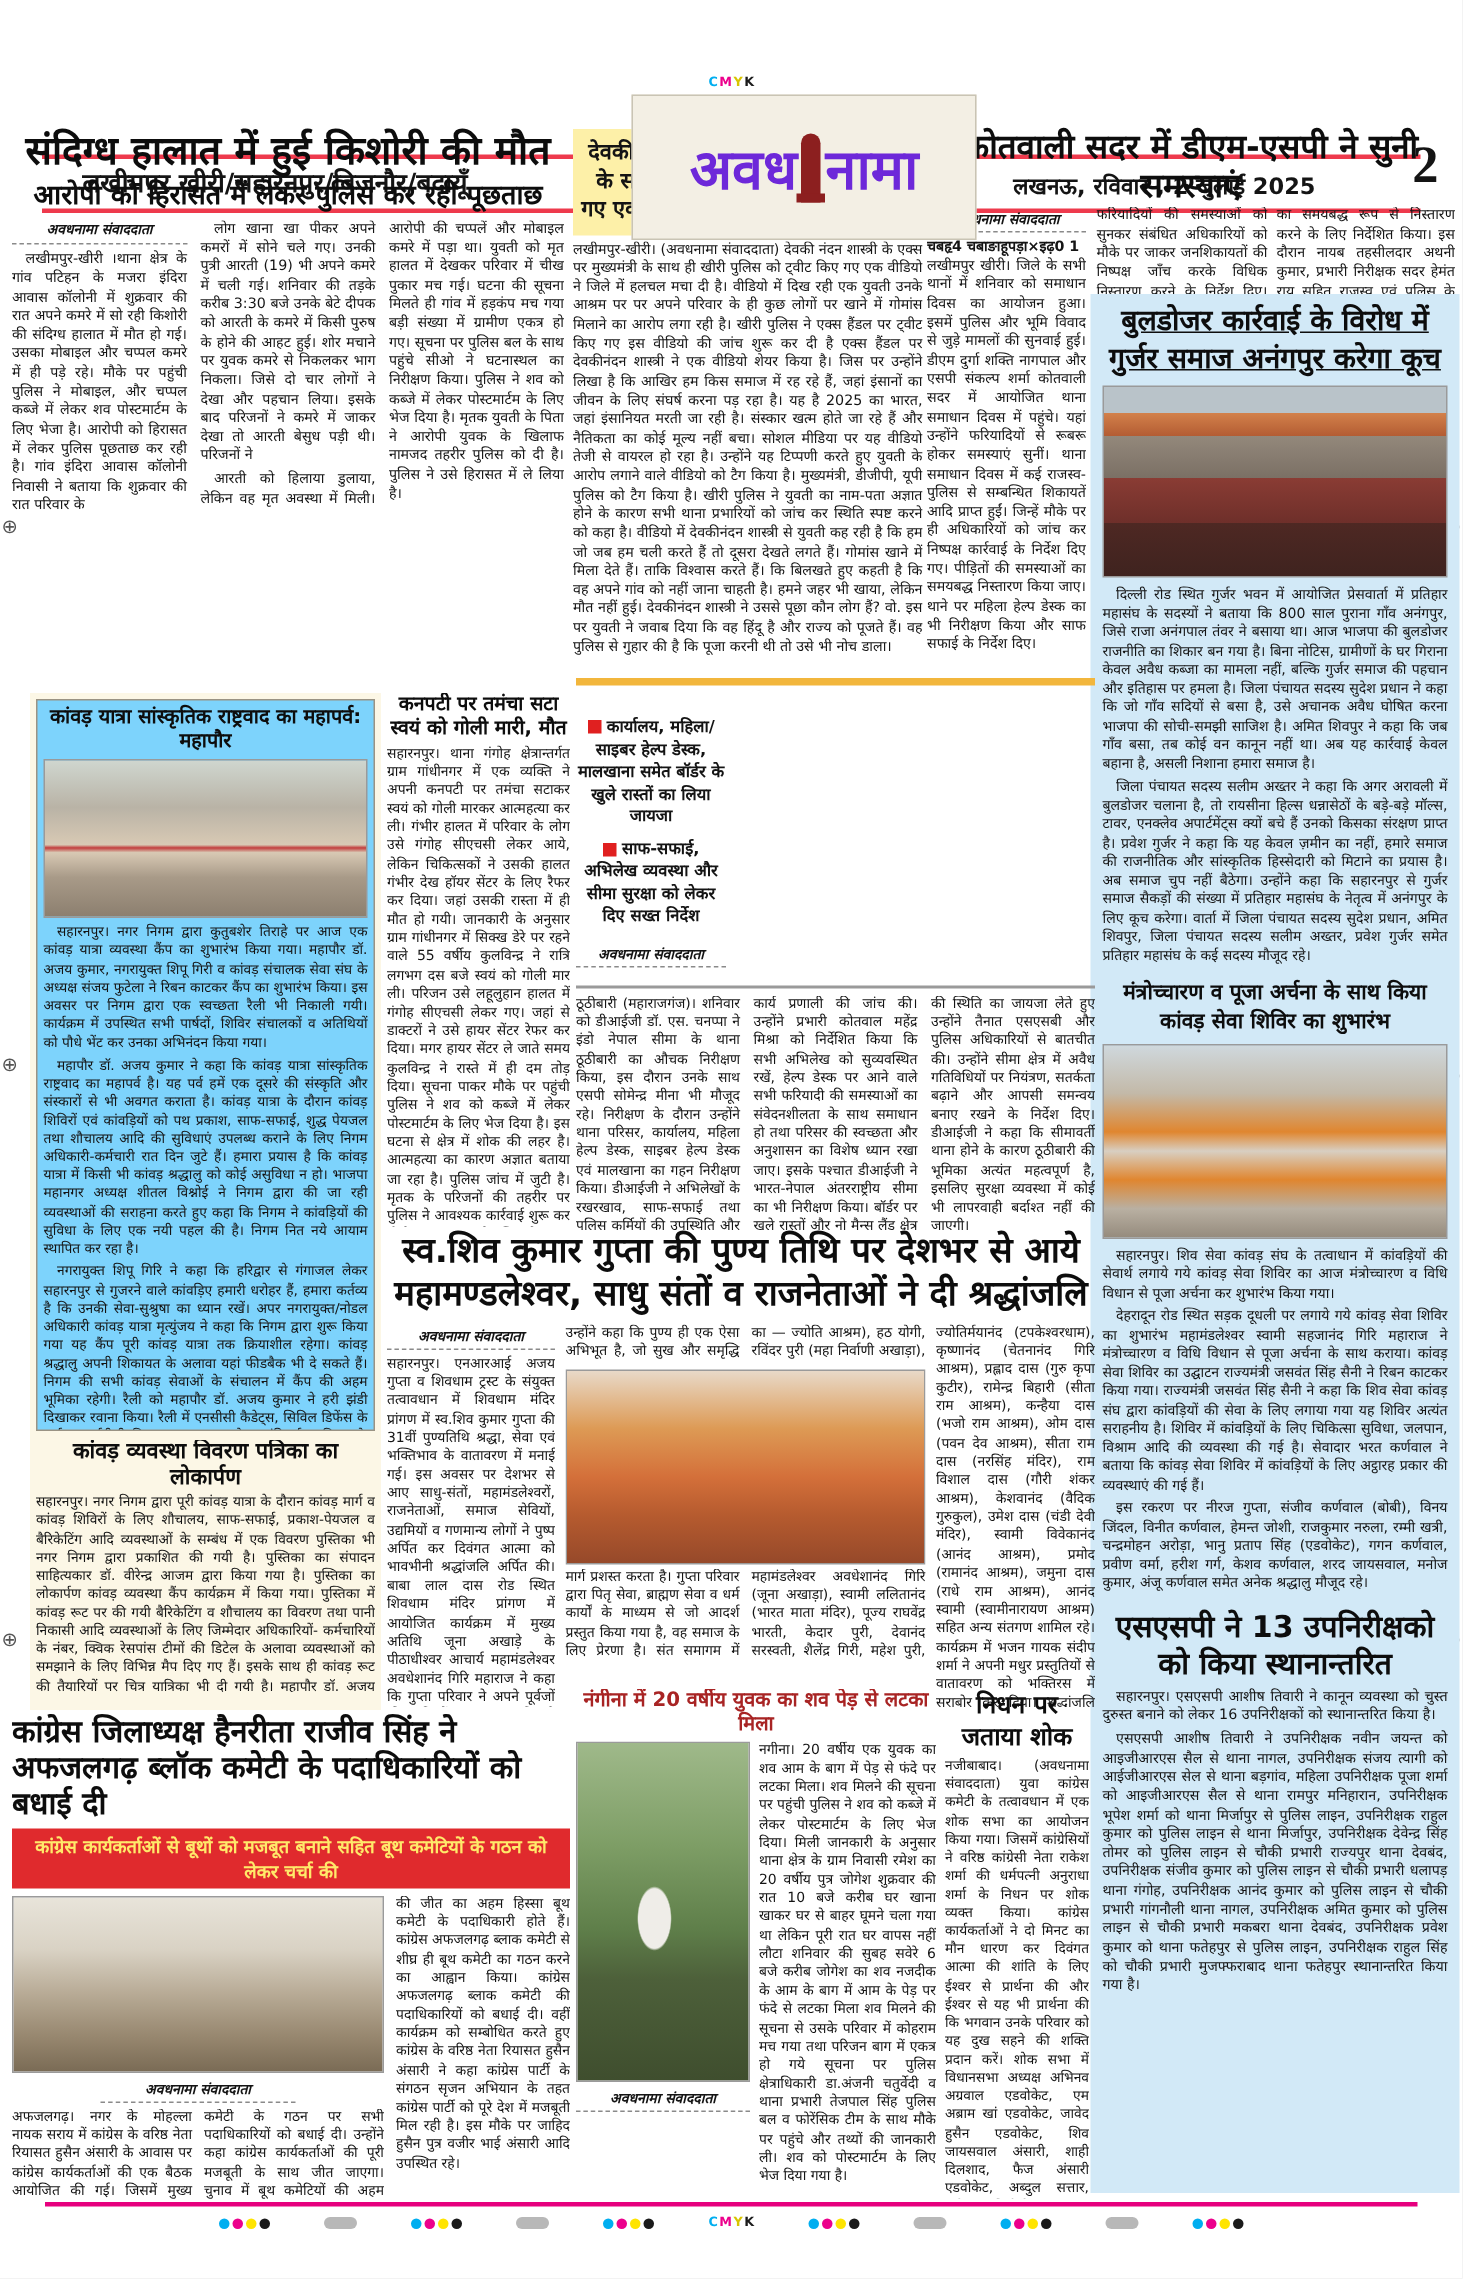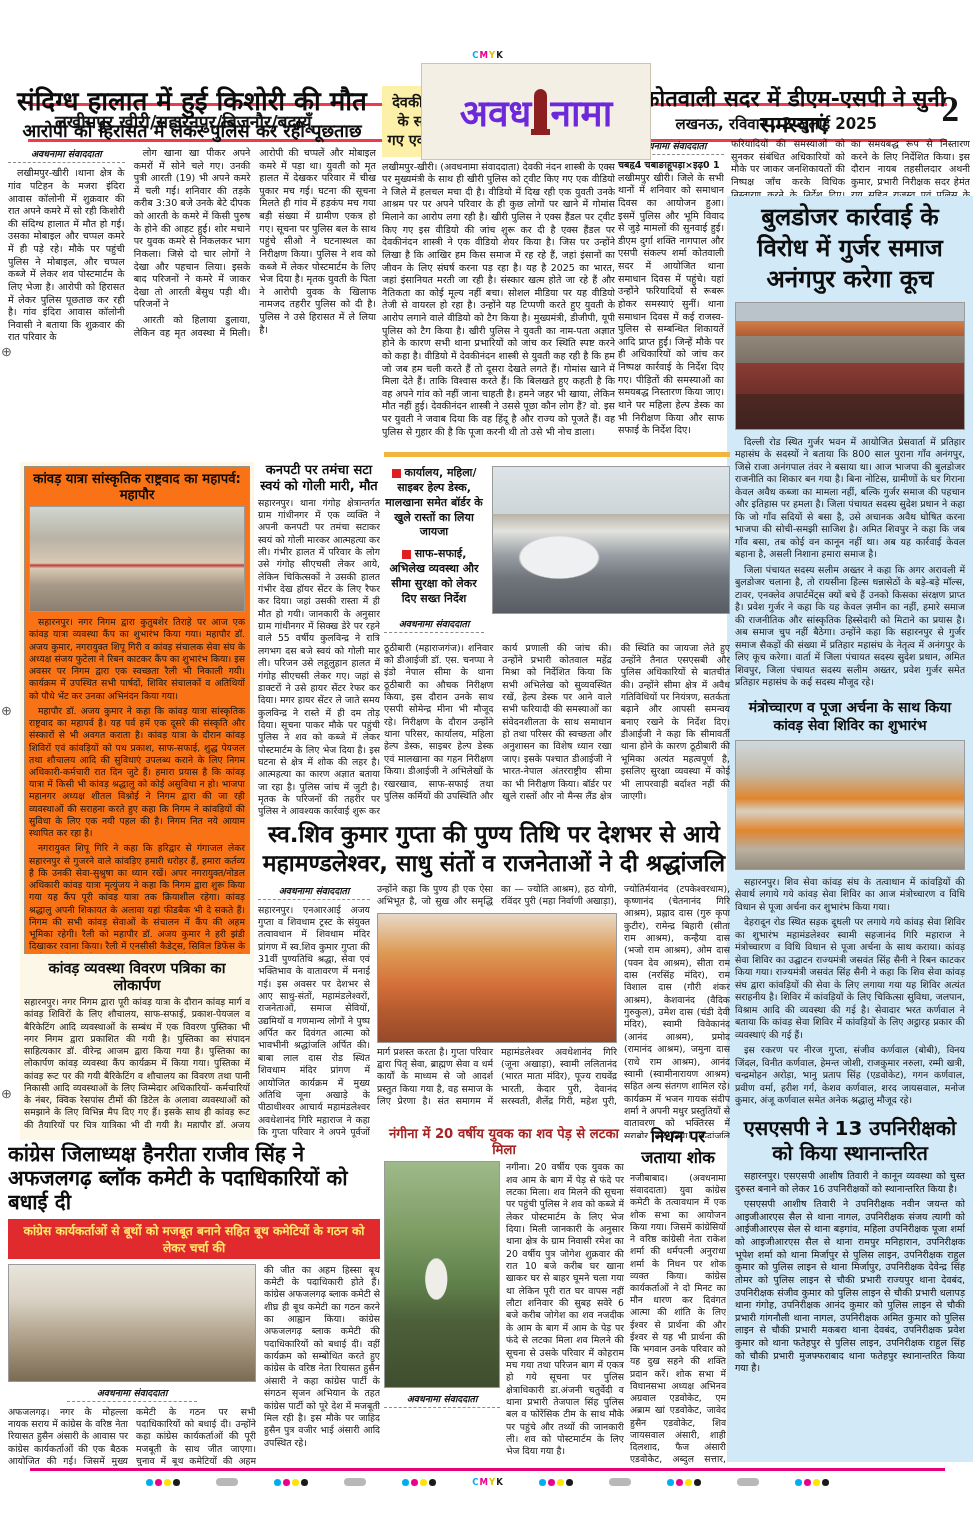--- a/index.html
+++ b/index.html
@@ -29,21 +29,21 @@
   .pagenum{position:absolute;right:16px;top:90px;font-size:35px;font-weight:bold;
            font-family:"Liberation Serif","DejaVu Serif",serif;}
   
   .art{position:absolute;display:flex;flex-direction:column;}
   .yellowhead{background:#fdf0a8;padding:7px 5px;font-size:14.5px;font-weight:bold;
               text-align:center;line-height:1.3;}
   .bluepanel{position:absolute;left:727px;top:196px;width:246px;height:1266px;background:#d2e9f7;
              padding:6px 8px;box-sizing:border-box;overflow:hidden;}
   .creampanel{position:absolute;left:20px;top:462px;width:234px;height:678px;background:#fcf7e6;
               padding:4px;box-sizing:border-box;overflow:hidden;}
-  .boxed{border:1px solid #9a9384;padding:4px;background:#f97316;}
+  .boxed{border:1px solid #9a9384;padding:4px;background:#7dd3fc;}
   .redstrip{background:#e02a2d;color:#ffe96a;font-weight:bold;font-size:12.2px;
             padding:3px 4px;text-align:center;margin-top:4px;}
   .bullets div{font-size:11px;font-weight:bold;text-align:center;line-height:1.35;margin-bottom:7px;}
   .bullets div:before{content:"";display:inline-block;width:9px;height:9px;background:#e02020;
                       margin-right:4px;vertical-align:middle;}
   .goldbar{height:5px;background:#f2b63c;margin-bottom:4px;}
   .cols3{column-count:3;column-gap:9px;}
   .cols2{column-count:2;column-gap:8px;}
   .redhl{color:#a82424;}
   
@@ -123,21 +123,21 @@
     <div class="abs clip" style="left:0;top:52px;width:106px;height:318px;">
       <div class="byline">अवधनामा संवाददाता</div>
       <div class="body" style="font-weight:bold;">चबहृ4 चबाङाहूपड़ा×इढ़0 1</div>
       <div class="body">लखीमपुर खीरी। जिले के सभी थानों में शनिवार को समाधान दिवस का आयोजन हुआ। इसमें पुलिस और भूमि विवाद से जुड़े मामलों की सुनवाई हुई। डीएम दुर्गा शक्ति नागपाल और एसपी संकल्प शर्मा कोतवाली सदर में आयोजित थाना समाधान दिवस में पहुंचे। यहां उन्होंने फरियादियों से रूबरू होकर समस्याएं सुनीं। थाना समाधान दिवस में कई राजस्व-पुलिस से सम्बन्धित शिकायतें आदि प्राप्त हुईं। जिन्हें मौके पर ही अधिकारियों को जांच कर निष्पक्ष कार्रवाई के निर्देश दिए गए। पीड़ितों की समस्याओं का समयबद्ध निस्तारण किया जाए। थाने पर महिला हेल्प डेस्क का भी निरीक्षण किया और साफ सफाई के निर्देश दिए।</div>
     </div>
     <div class="abs body clip" style="left:113px;top:52px;width:114px;height:66px;">फरियादियों की समस्याओं को सुनकर संबंधित अधिकारियों को मौके पर जाकर जनशिकायतों की निष्पक्ष जाँच करके विधिक निस्तारण करने के निर्देश दिए। थाना समाधान दिवस में प्राप्त प्रार्थना पत्रों</div>
     <div class="abs body clip" style="left:233px;top:52px;width:119px;height:66px;">का समयबद्ध रूप से निस्तारण करने के लिए निर्देशित किया। इस दौरान नायब तहसीलदार अथनी कुमार, प्रभारी निरीक्षक सदर हेमंत राय सहित राजस्व एवं पुलिस के अधिकारी कर्मचारी मौजूद रहे।</div>
   </div>
 
   <div class="bluepanel">
-    <div class="hl center" style="font-size:24px;line-height:1.3;">बुलडोजर कार्रवाई के विरोध में गुर्जर समाज अनंगपुर करेगा कूच</div>
+    <div class="hl center" style="font-size:19px;line-height:1.3;text-decoration:underline;">बुलडोजर कार्रवाई के विरोध में गुर्जर समाज अनंगपुर करेगा कूच</div>
     <div class="photo ph-bulldozer" style="height:126px;margin:6px 0;"></div>
     <div class="body plist" style="font-size:9.4px;">
         <p>दिल्ली रोड स्थित गुर्जर भवन में आयोजित प्रेसवार्ता में प्रतिहार महासंघ के सदस्यों ने बताया कि 800 साल पुराना गाँव अनंगपुर, जिसे राजा अनंगपाल तंवर ने बसाया था। आज भाजपा की बुलडोजर राजनीति का शिकार बन गया है। बिना नोटिस, ग्रामीणों के घर गिराना केवल अवैध कब्जा का मामला नहीं, बल्कि गुर्जर समाज की पहचान और इतिहास पर हमला है। जिला पंचायत सदस्य सुदेश प्रधान ने कहा कि जो गाँव सदियों से बसा है, उसे अचानक अवैध घोषित करना भाजपा की सोची-समझी साजिश है। अमित शिवपुर ने कहा कि जब गाँव बसा, तब कोई वन कानून नहीं था। अब यह कार्रवाई केवल बहाना है, असली निशाना हमारा समाज है।</p>
         <p>जिला पंचायत सदस्य सलीम अख्तर ने कहा कि अगर अरावली में बुलडोजर चलाना है, तो रायसीना हिल्स धन्नासेठों के बड़े-बड़े मॉल्स, टावर, एनक्लेव अपार्टमेंट्स क्यों बचे हैं उनको किसका संरक्षण प्राप्त है। प्रवेश गुर्जर ने कहा कि यह केवल ज़मीन का नहीं, हमारे समाज की राजनीतिक और सांस्कृतिक हिस्सेदारी को मिटाने का प्रयास है। अब समाज चुप नहीं बैठेगा। उन्होंने कहा कि सहारनपुर से गुर्जर समाज सैकड़ों की संख्या में प्रतिहार महासंघ के नेतृत्व में अनंगपुर के लिए कूच करेगा। वार्ता में जिला पंचायत सदस्य सुदेश प्रधान, अमित शिवपुर, जिला पंचायत सदस्य सलीम अख्तर, प्रवेश गुर्जर समेत प्रतिहार महासंघ के कई सदस्य मौजूद रहे।</p>
       </div>
 
     <div class="hl center" style="font-size:14px;line-height:1.3;margin-top:9px;">मंत्रोच्चारण व पूजा अर्चना के साथ किया कांवड़ सेवा शिविर का शुभारंभ</div>
     <div class="photo ph-mantro" style="height:128px;margin:6px 0;"></div>
     <div class="body plist" style="font-size:9.4px;">
         <p>सहारनपुर। शिव सेवा कांवड़ संघ के तत्वाधान में कांवड़ियों की सेवार्थ लगाये गये कांवड़ सेवा शिविर का आज मंत्रोच्चारण व विधि विधान से पूजा अर्चना कर शुभारंभ किया गया।</p>
@@ -168,21 +168,21 @@
     </div>
   </div>
 
   <div class="art clip" style="left:258px;top:462px;width:122px;height:356px;">
     <div class="hl center" style="font-size:13px;line-height:1.25;">कनपटी पर तमंचा सटा स्वयं को गोली मारी, मौत</div>
     <div class="body clip" style="font-size:9.3px;margin-top:2px;flex:1;">सहारनपुर। थाना गंगोह क्षेत्रान्तर्गत ग्राम गांधीनगर में एक व्यक्ति ने अपनी कनपटी पर तमंचा सटाकर स्वयं को गोली मारकर आत्महत्या कर ली। गंभीर हालत में परिवार के लोग उसे गंगोह सीएचसी लेकर आये, लेकिन चिकित्सकों ने उसकी हालत गंभीर देख हॉयर सेंटर के लिए रैफर कर दिया। जहां उसकी रास्ता में ही मौत हो गयी। जानकारी के अनुसार ग्राम गांधीनगर में सिक्ख डेरे पर रहने वाले 55 वर्षीय कुलविन्द्र ने रात्रि लगभग दस बजे स्वयं को गोली मार ली। परिजन उसे लहूलुहान हालत में गंगोह सीएचसी लेकर गए। जहां से डाक्टरों ने उसे हायर सेंटर रेफर कर दिया। मगर हायर सेंटर ले जाते समय कुलविन्द्र ने रास्ते में ही दम तोड़ दिया। सूचना पाकर मौके पर पहुंची पुलिस ने शव को कब्जे में लेकर पोस्टमार्टम के लिए भेज दिया है। इस घटना से क्षेत्र में शोक की लहर है। आत्महत्या का कारण अज्ञात बताया जा रहा है। पुलिस जांच में जुटी है। मृतक के परिजनों की तहरीर पर पुलिस ने आवश्यक कार्रवाई शुरू कर दी है। घटना स्थल से पुलिस ने तमंचा भी बरामद कर लिया।</div>
   </div>
 
   <div class="art" style="left:384px;top:452px;width:346px;height:368px;">
     <div class="goldbar"></div>
-    <div style="display:flex;gap:8px;margin-top:5px;">
+    <div style="display:flex;gap:8px;margin-top:17px;flex-direction:column;">
       <div style="width:100px;">
         <div class="bullets">
           <div>कार्यालय, महिला/साइबर हेल्प डेस्क, मालखाना समेत बॉर्डर के खुले रास्तों का लिया जायजा</div>
           <div>साफ-सफाई, अभिलेख व्यवस्था और सीमा सुरक्षा को लेकर दिए सख्त निर्देश</div>
         </div>
         <div class="byline" style="margin-top:10px;">अवधनामा संवाददाता</div>
       </div>
       <div class="photo ph-diig" style="flex:1;height:146px;"></div>
     </div>
     <div class="cols3 body clip" style="font-size:9.3px;margin-top:5px;flex:1;">ठूठीबारी (महाराजगंज)। शनिवार को डीआईजी डॉ. एस. चनप्पा ने इंडो नेपाल सीमा के थाना ठूठीबारी का औचक निरीक्षण किया, इस दौरान उनके साथ एसपी सोमेन्द्र मीना भी मौजूद रहे। निरीक्षण के दौरान उन्होंने थाना परिसर, कार्यालय, महिला हेल्प डेस्क, साइबर हेल्प डेस्क एवं मालखाना का गहन निरीक्षण किया। डीआईजी ने अभिलेखों के रखरखाव, साफ-सफाई तथा पुलिस कर्मियों की उपस्थिति और कार्य प्रणाली की जांच की। उन्होंने प्रभारी कोतवाल महेंद्र मिश्रा को निर्देशित किया कि सभी अभिलेख को सुव्यवस्थित रखें, हेल्प डेस्क पर आने वाले सभी फरियादी की समस्याओं का संवेदनशीलता के साथ समाधान हो तथा परिसर की स्वच्छता और अनुशासन का विशेष ध्यान रखा जाए। इसके पश्चात डीआईजी ने भारत-नेपाल अंतरराष्ट्रीय सीमा का भी निरीक्षण किया। बॉर्डर पर खुले रास्तों और नो मैन्स लैंड क्षेत्र की स्थिति का जायजा लेते हुए उन्होंने तैनात एसएसबी और पुलिस अधिकारियों से बातचीत की। उन्होंने सीमा क्षेत्र में अवैध गतिविधियों पर नियंत्रण, सतर्कता बढ़ाने और आपसी समन्वय बनाए रखने के निर्देश दिए। डीआईजी ने कहा कि सीमावर्ती थाना होने के कारण ठूठीबारी की भूमिका अत्यंत महत्वपूर्ण है, इसलिए सुरक्षा व्यवस्था में कोई भी लापरवाही बर्दाश्त नहीं की जाएगी।</div>

